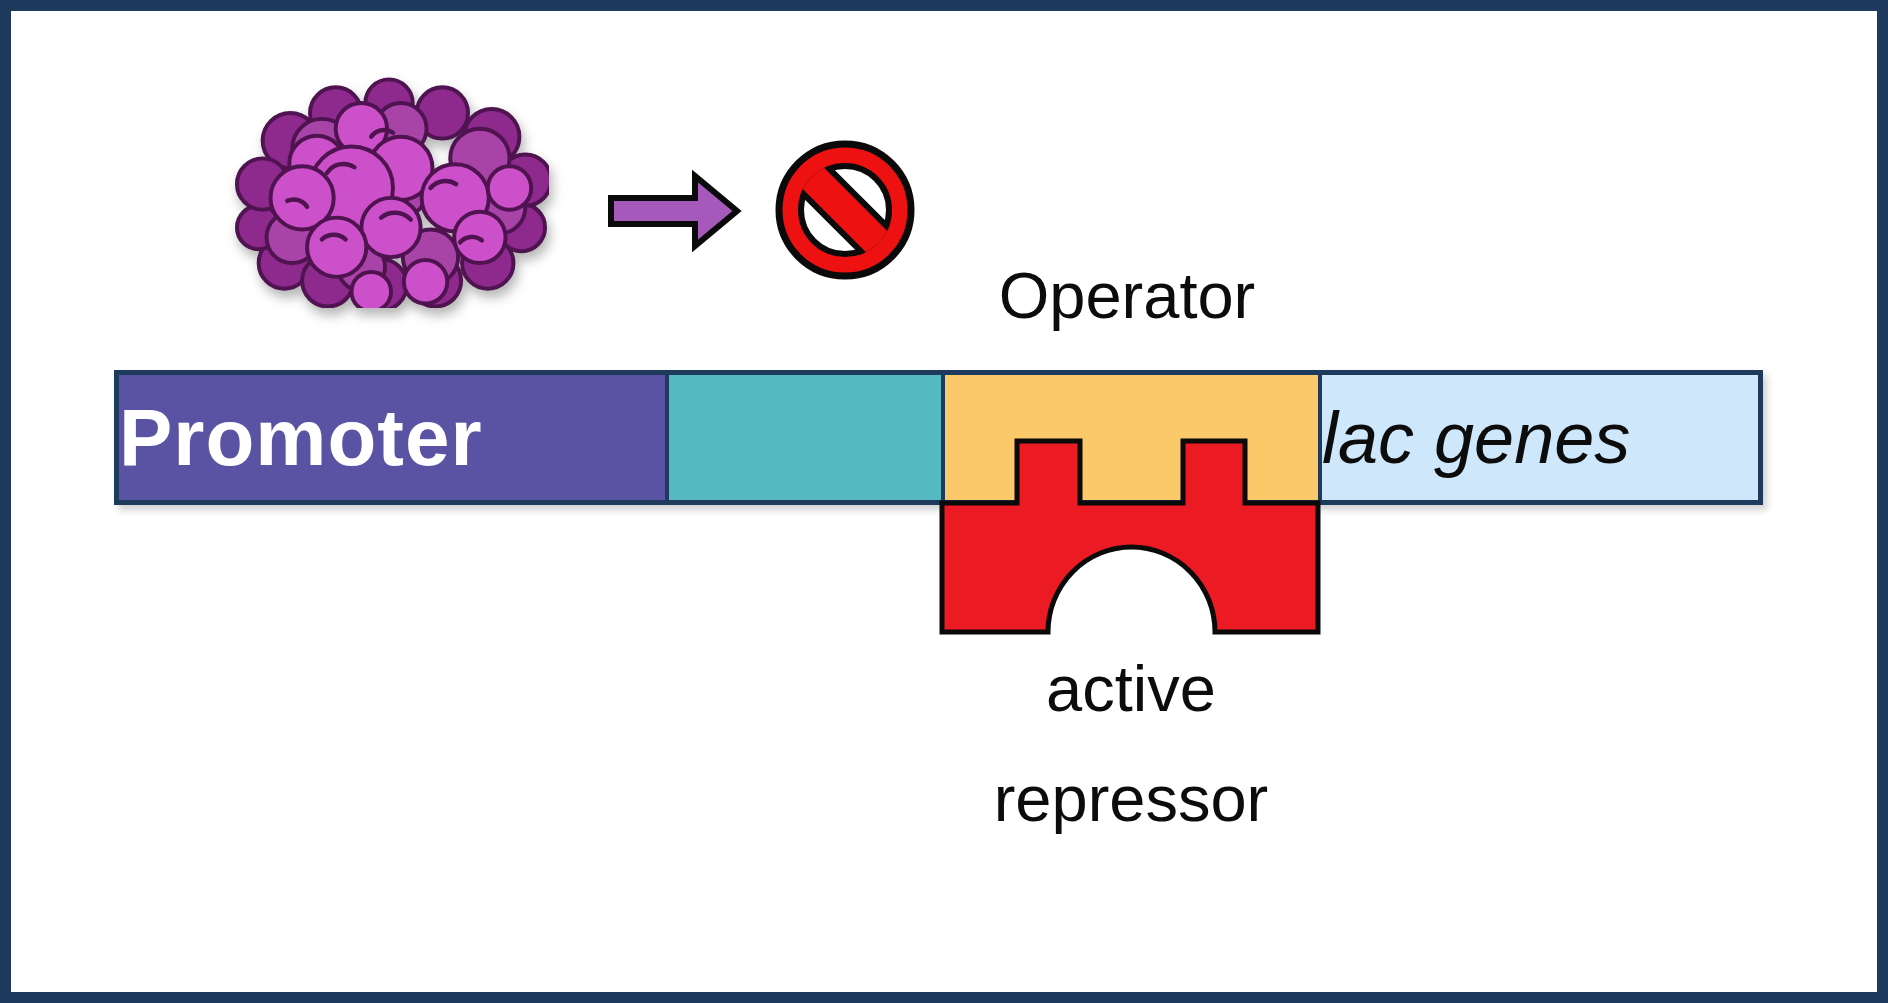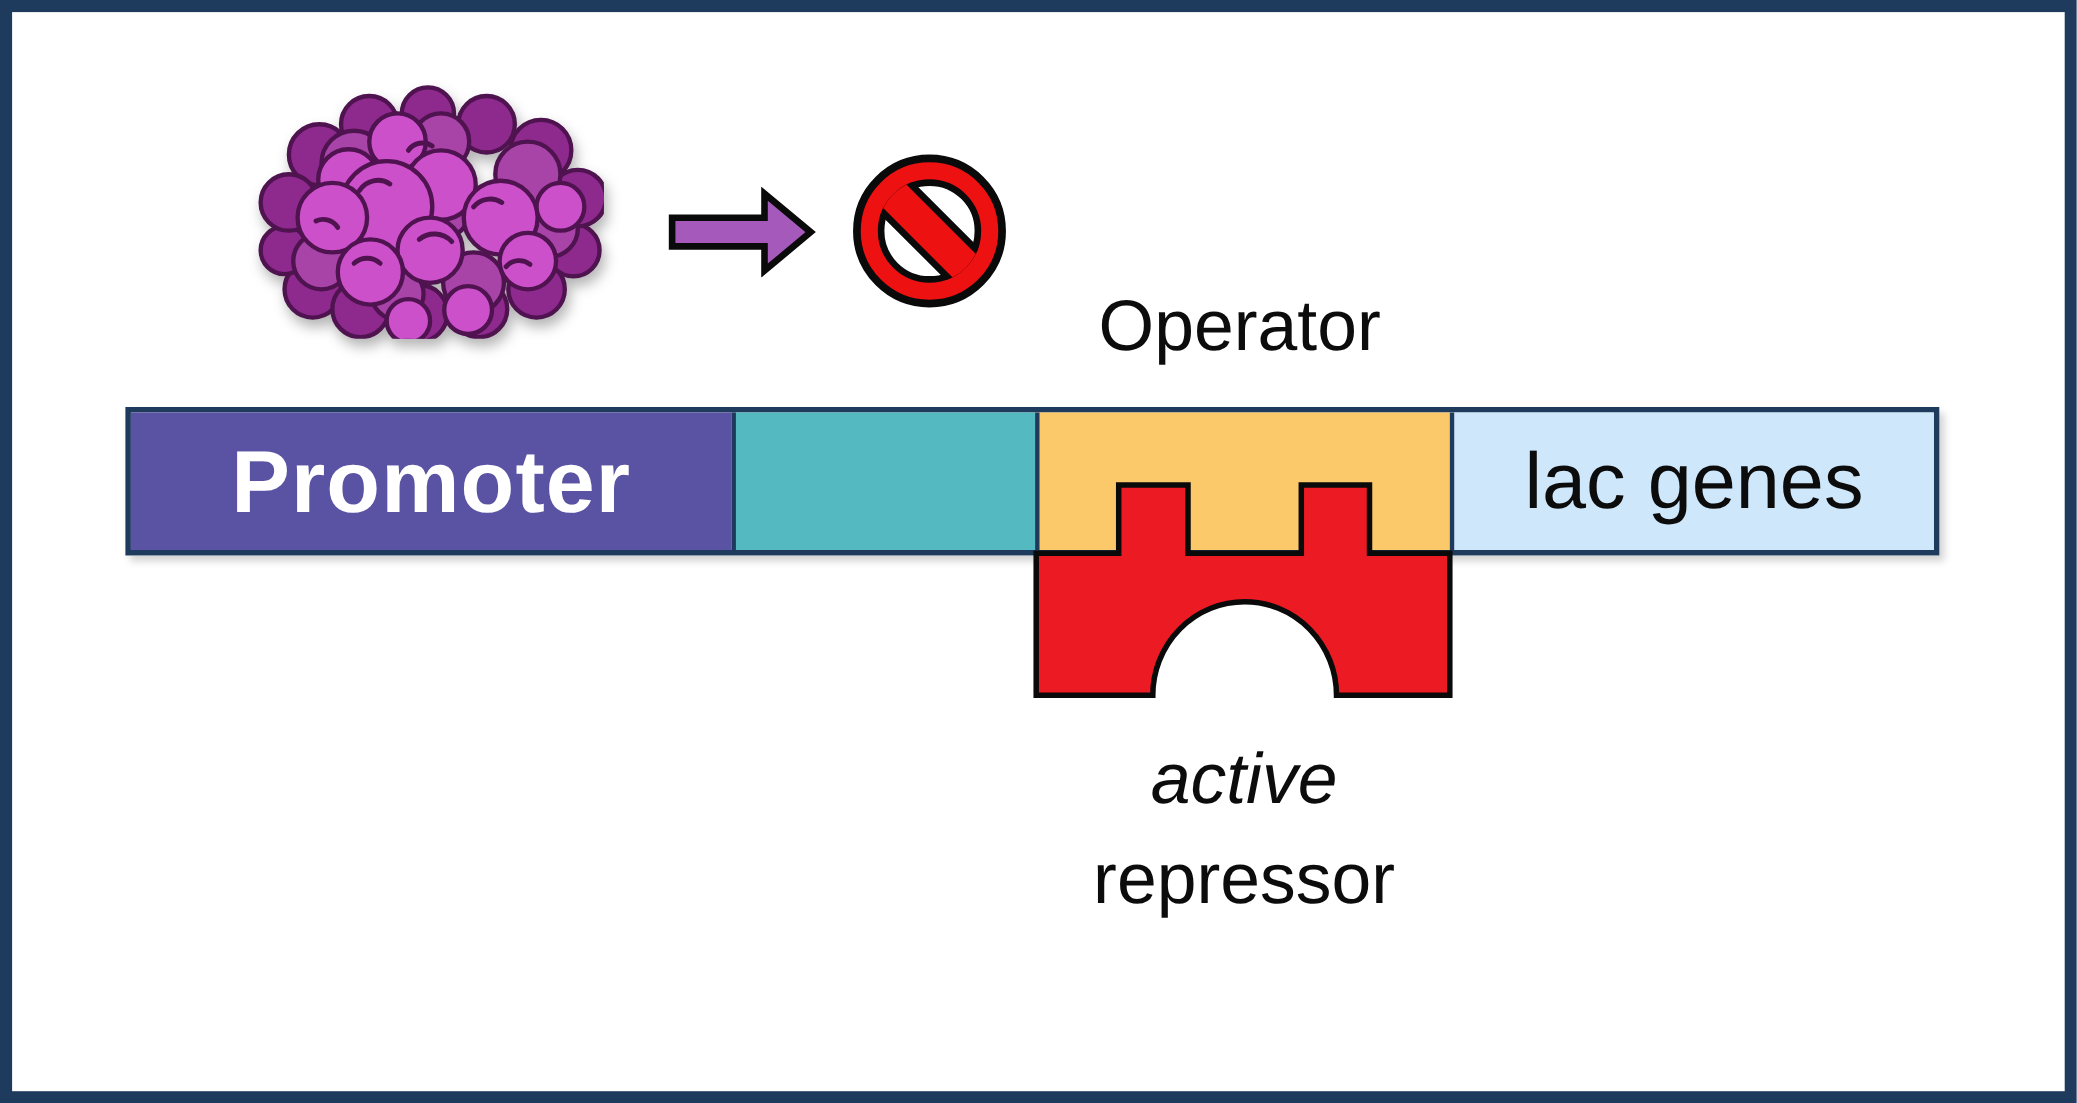--- a/index.html
+++ b/index.html
@@ -18,42 +18,42 @@
   .dna-bar {
     left:103px; top:359px;
     width:1649px; height:135px;
     box-sizing:border-box;
     border:5px solid var(--border_navy);
     display:flex;
     box-shadow:4px 5px 7px rgba(0,0,0,0.18);
   }
   .segment {
     box-sizing:border-box;
-    display:flex; align-items:center; justify-content:center;
+    display:flex; align-items:center; 
     height:100%;
   }
   .seg-promoter { flex:0 0 546px; background:var(--promoter_purple); }
   .seg-spacer   { flex:0 0 276px; background:var(--spacer_teal); border-left:4px solid var(--border_navy); }
   .seg-operator { flex:0 0 377px; background:var(--operator_orange); border-left:4px solid var(--border_navy); }
   .seg-lac      { flex:1 1 auto;  background:var(--lac_genes_blue); border-left:4px solid var(--border_navy); }
 
   .promoter-label {
     color:#ffffff; font-size:80px; font-weight:bold; letter-spacing:1px;
   }
   .lac-label {
-    color:#0c0c0c; font-size:72px; font-weight:500;
+    color:#0c0c0c; font-size:72px; font-style:italic; font-weight:500;
   }
 
   
   .float-label {
     color:#0c0c0c; font-size:65px; line-height:1.05;
     text-align:center; width:500px; white-space:nowrap;
   }
   .operator-label  { left:866px; top:251px; }
-  .active-label    { left:870px; top:663px; font-style:italic; }
+  .active-label    { left:870px; top:644px; }
   .repressor-label { left:870px; top:754px; }
 
   
   .fill-red    { fill:var(--repressor_red); }
   .fill-nored  { fill:var(--no_symbol_red); }
   .fill-arrow  { fill:var(--arrow_purple); }
   .blob-dark   { fill:var(--blob_dark_purple); stroke:var(--blob_outline); stroke-width:4; }
   .blob-mid    { fill:var(--blob_mid_purple);  stroke:var(--blob_outline); stroke-width:4; }
   .blob-bright { fill:var(--blob_magenta);     stroke:var(--blob_outline); stroke-width:4; }
   .blob-crease { fill:none; stroke:var(--blob_outline); stroke-width:4.5; stroke-linecap:round; }

